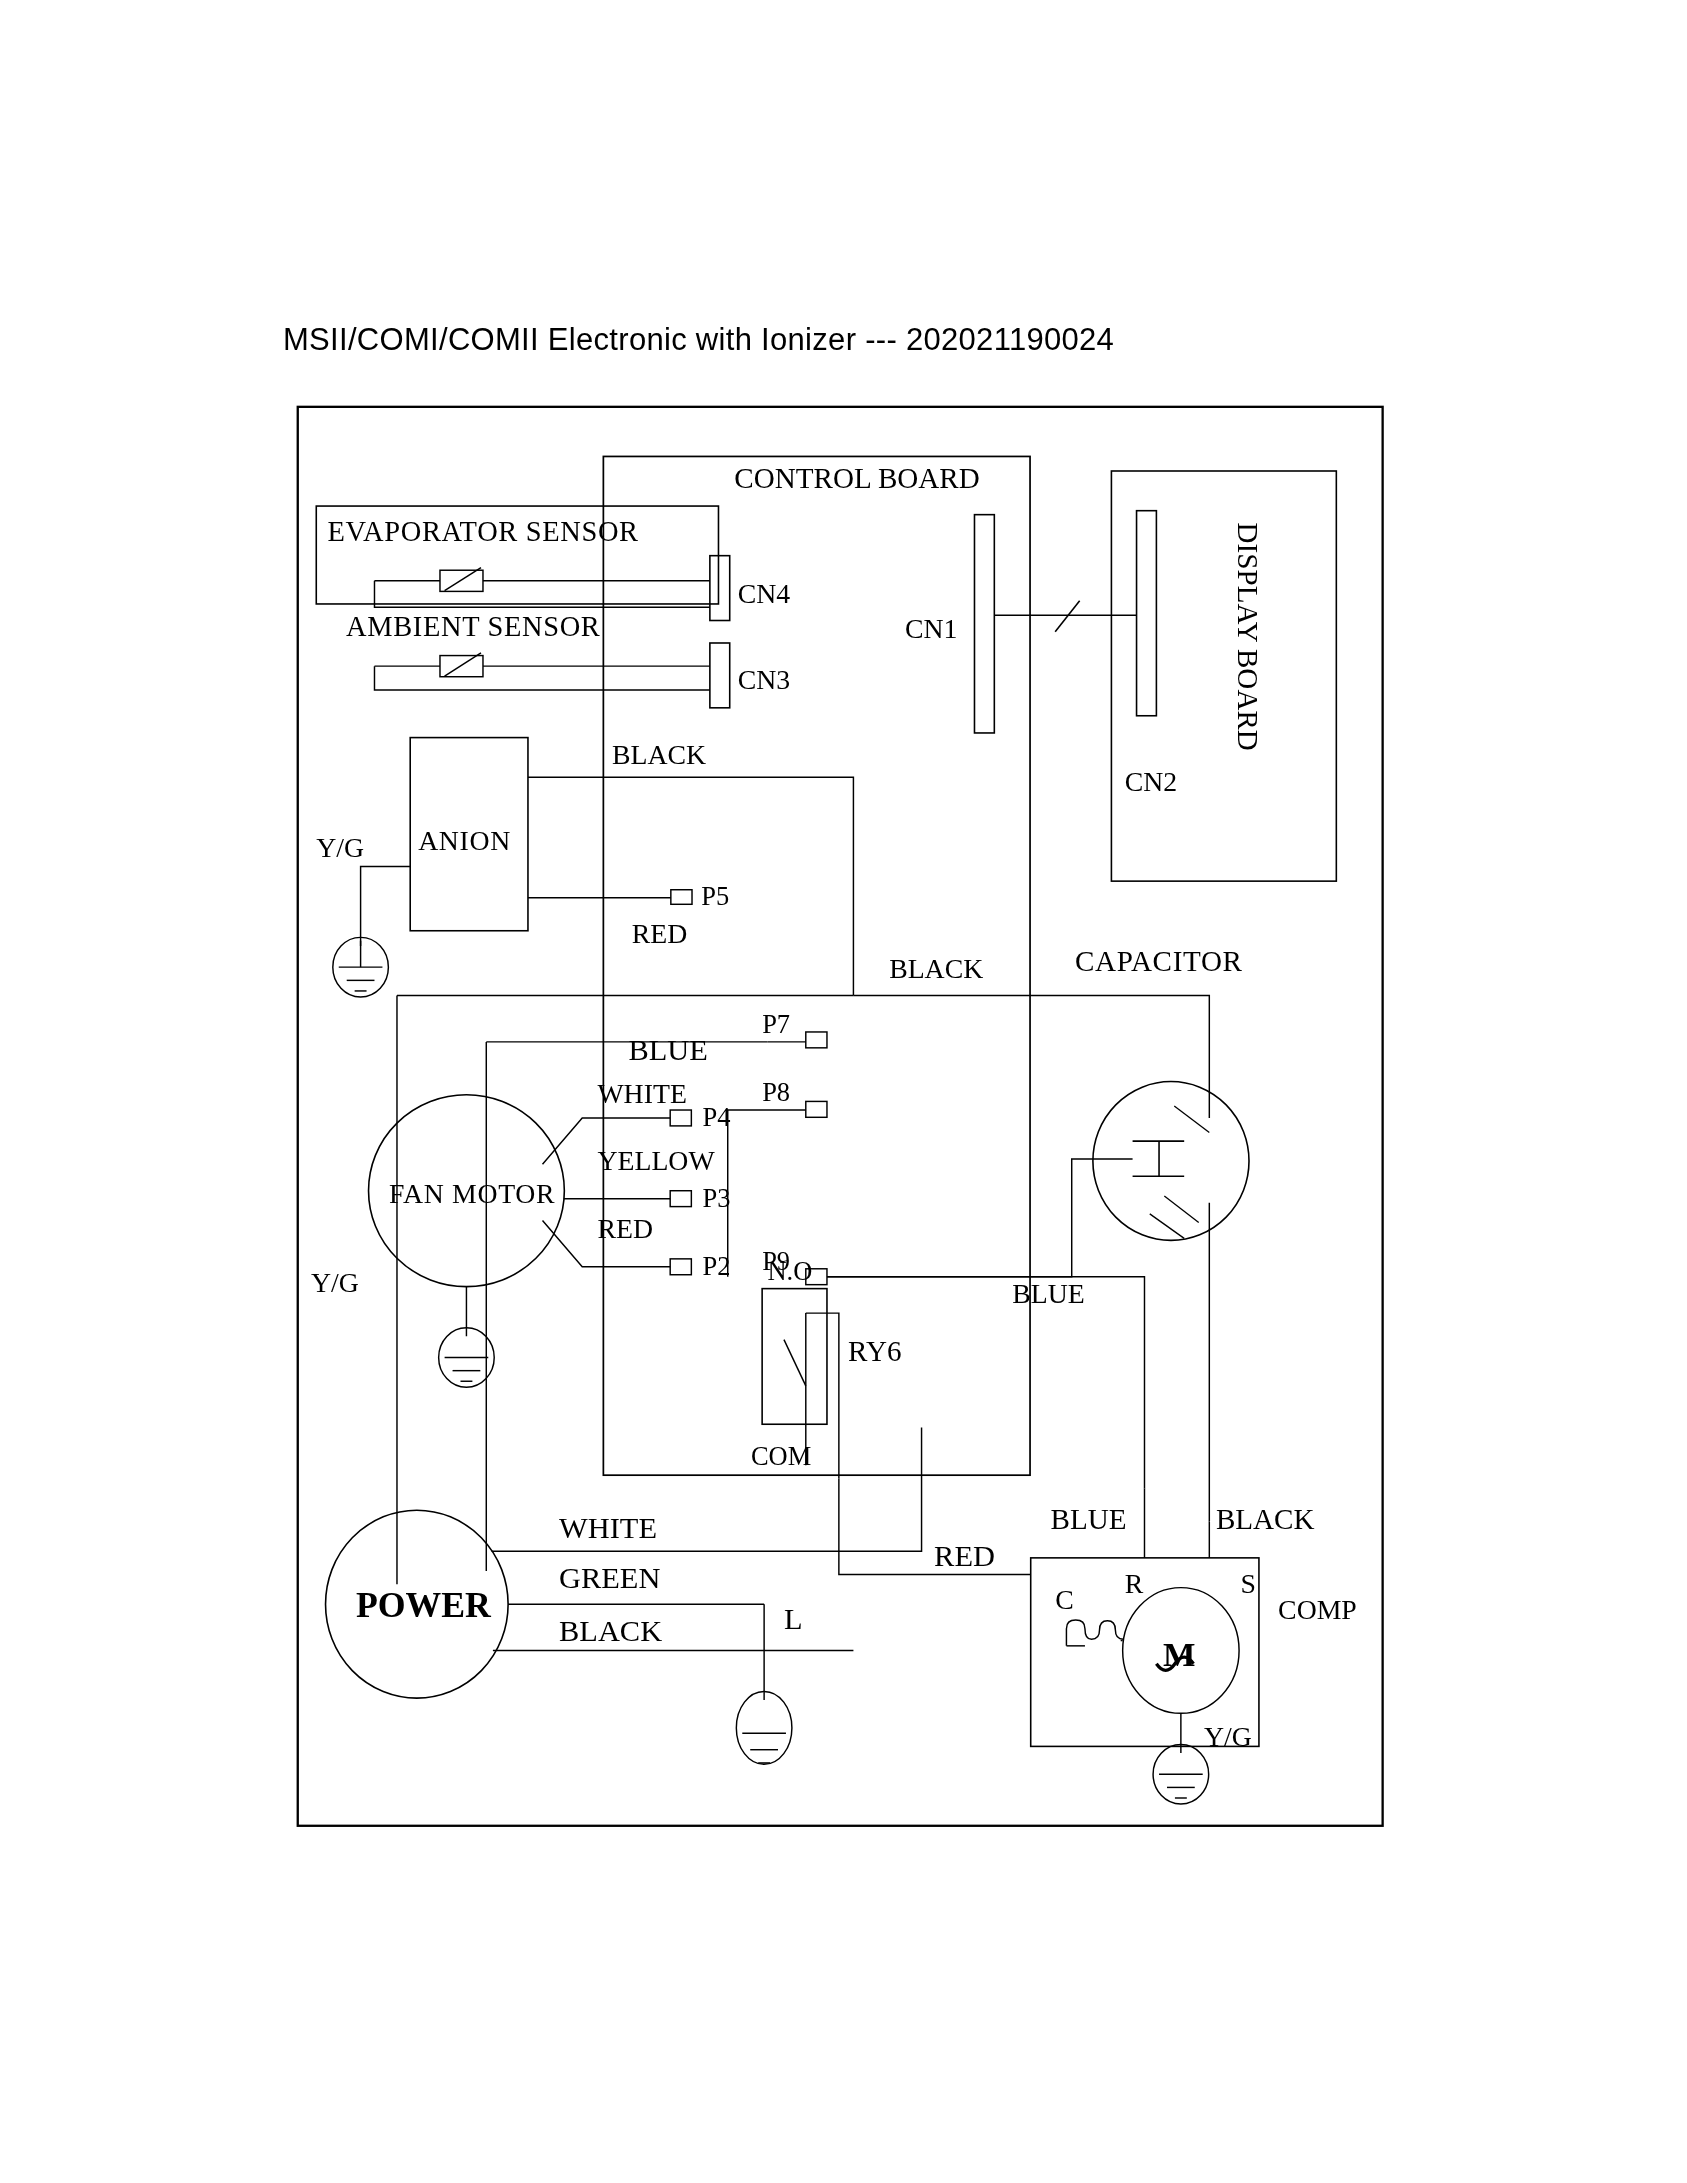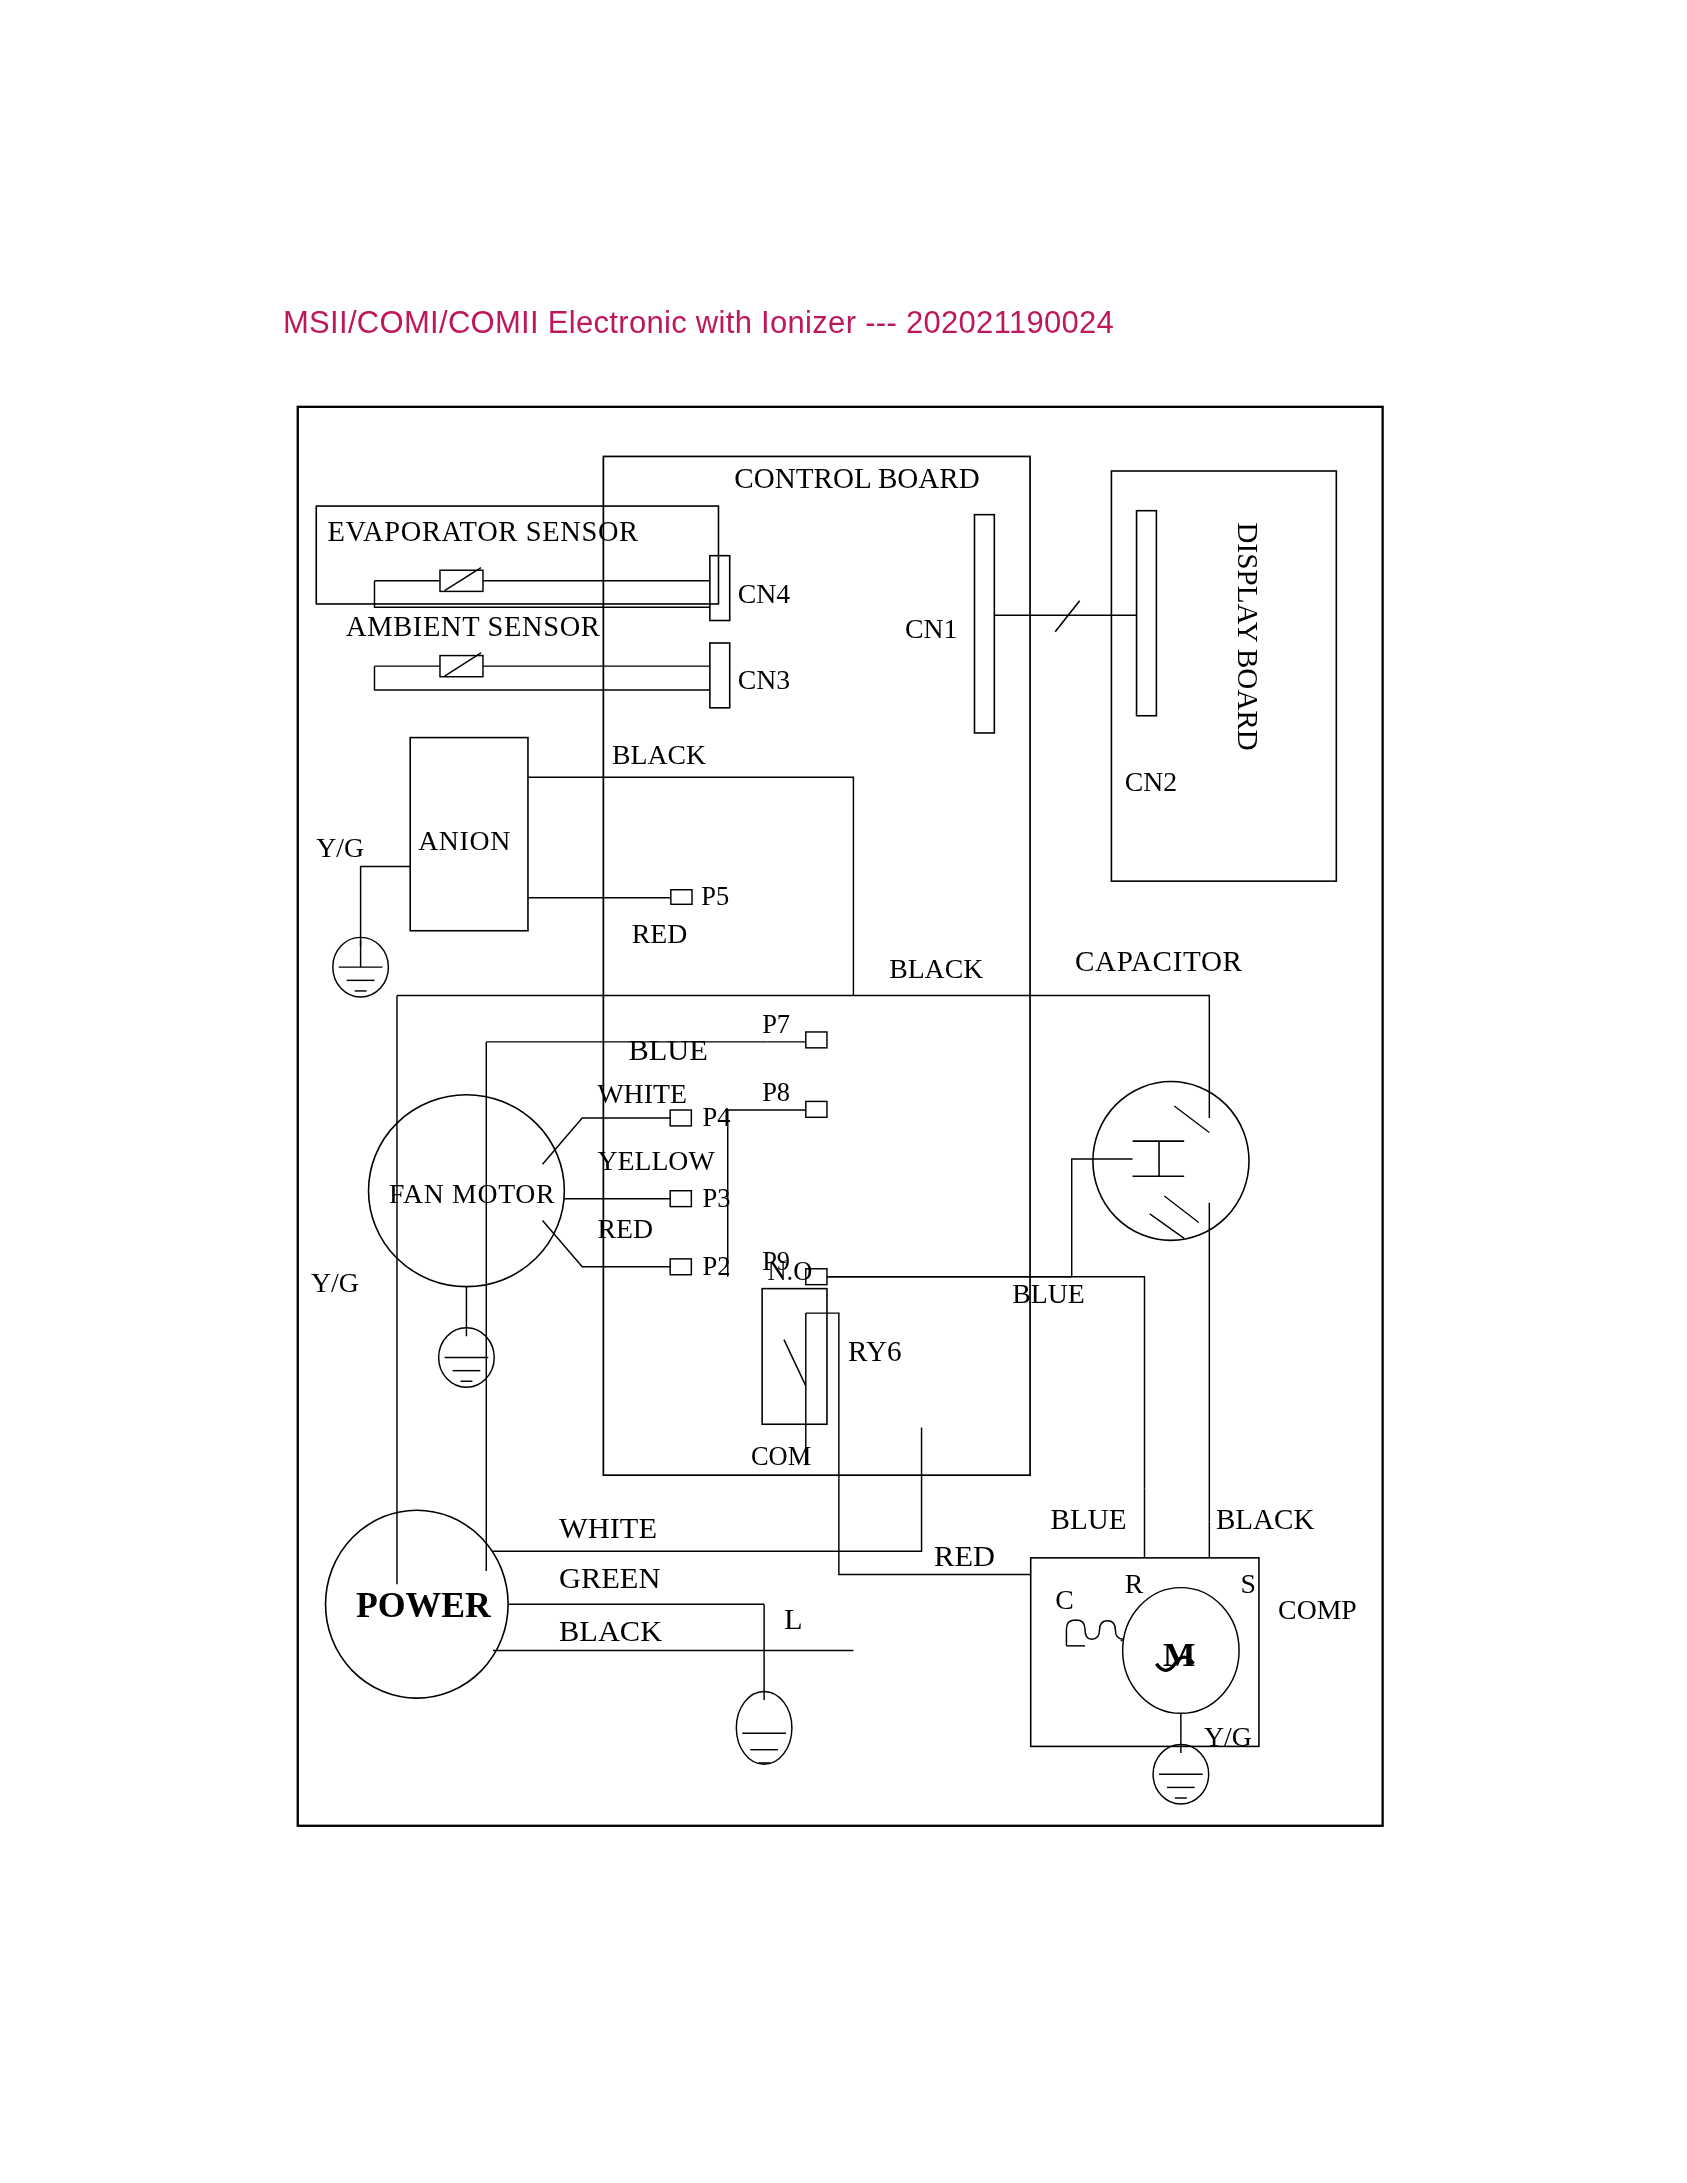--- a/index.html
+++ b/index.html
@@ -1,21 +1,21 @@
 <!DOCTYPE html>
 <html style="font-size:10.6px"><head>
 <meta charset="utf-8">
 <style>
   html,body{margin:0;padding:0;background:#fff;}
   body{width:1687px;height:2183px;font-family:"Liberation Serif",serif;color:#000;}
   #root{position:relative;width:1687px;height:2183px;overflow:hidden;}
   .title{
-    position:absolute;left:283px;top:305px;
+    position:absolute;left:283px;top:322px;
     font-family:"Liberation Sans",sans-serif;
-    font-size:31px;letter-spacing:0.3px;white-space:nowrap;color:#be185d;
+    font-size:31px;letter-spacing:0.3px;white-space:nowrap;color:#000000;
   }
   svg.diagram{position:absolute;left:0;top:0;width:1687px;height:2183px;}
   .lbl{font-family:"Liberation Serif",serif;fill:#000;}
   .ln{stroke:#000;fill:none;}
 </style>
 </head>
 <body>
 
 <div id="root">
 

